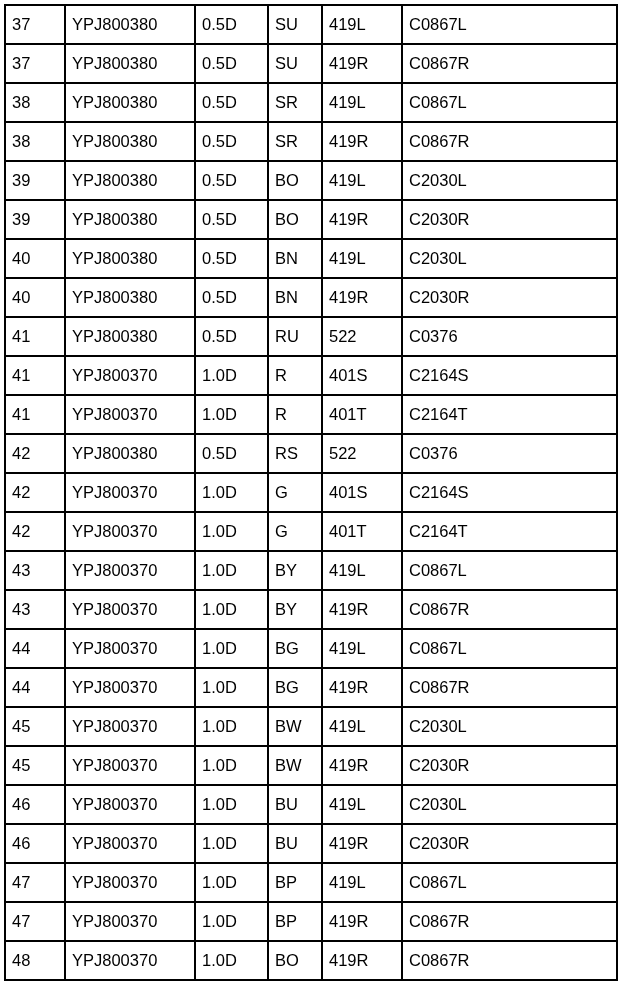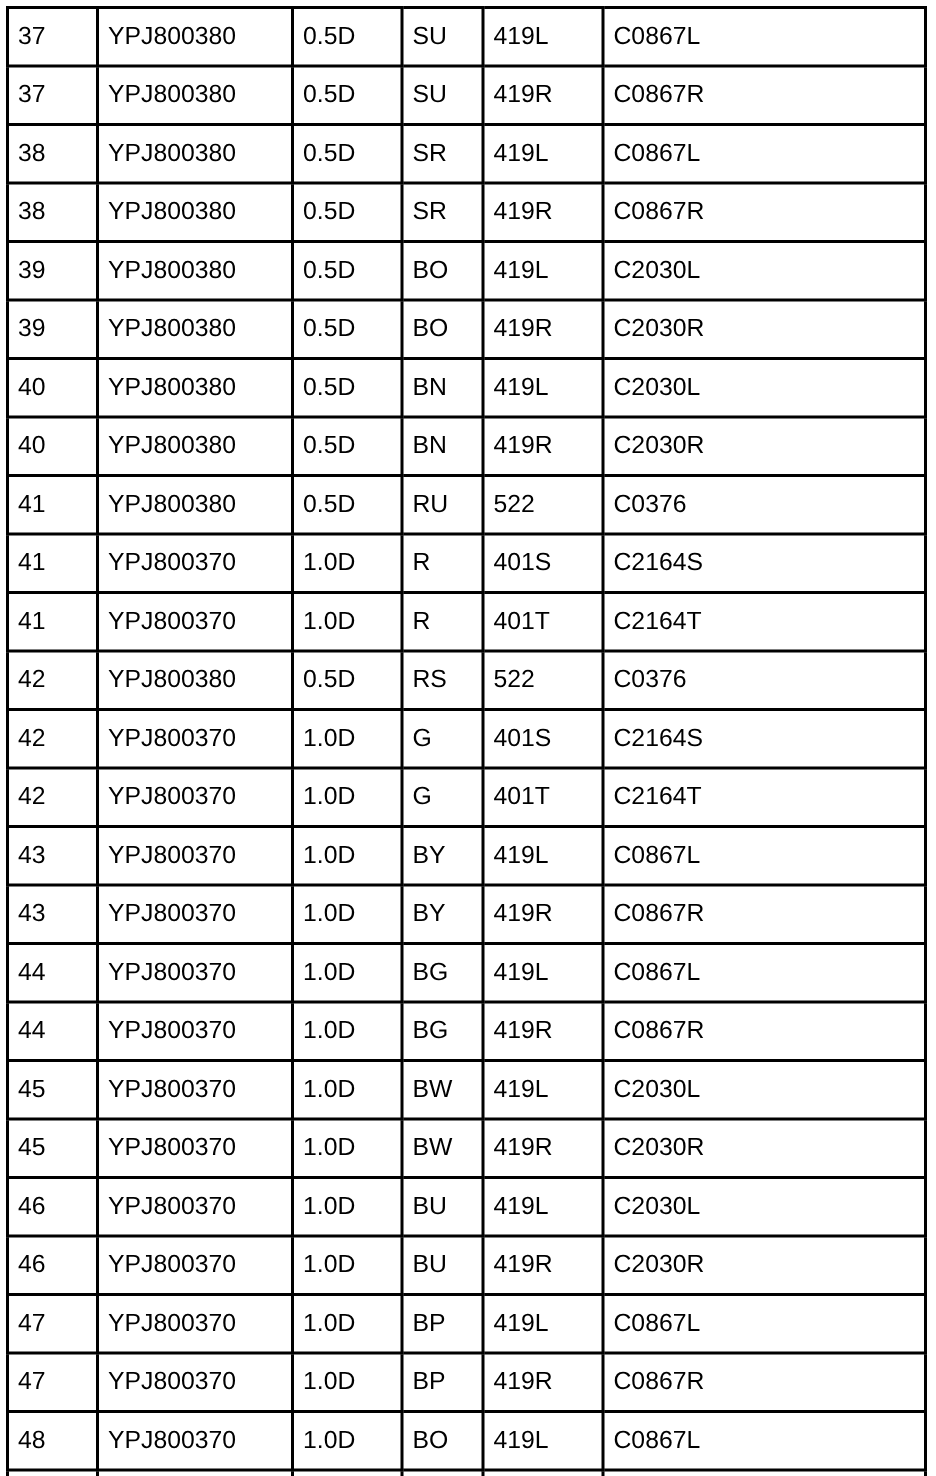--- a/index.html
+++ b/index.html
@@ -250,26 +250,18 @@
           <td>1.0D</td>
           <td>BP</td>
           <td>419R</td>
           <td>C0867R</td>
         </tr>
         <tr>
           <td>48</td>
           <td>YPJ800370</td>
           <td>1.0D</td>
           <td>BO</td>
-          <td>419L</td>
-          <td>C0867L</td>
-        </tr>
-        <tr>
-          <td>48</td>
-          <td>YPJ800370</td>
-          <td>1.0D</td>
-          <td>BO</td>
           <td>419R</td>
           <td>C0867R</td>
         </tr>
       </tbody>
   </table>
 </div>
 
 </body></html>

